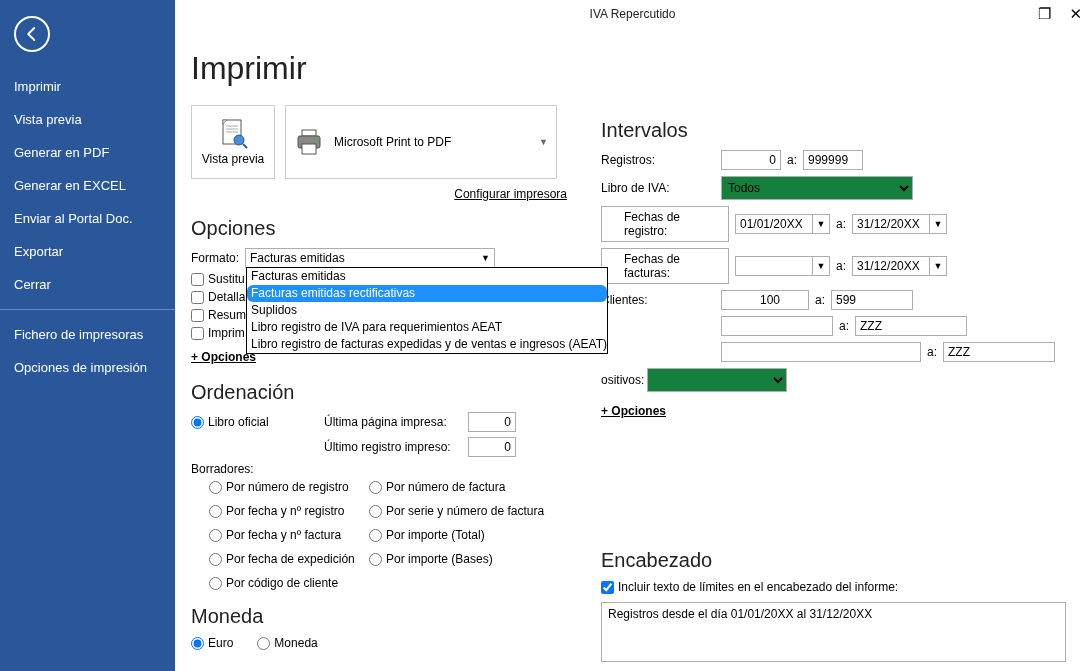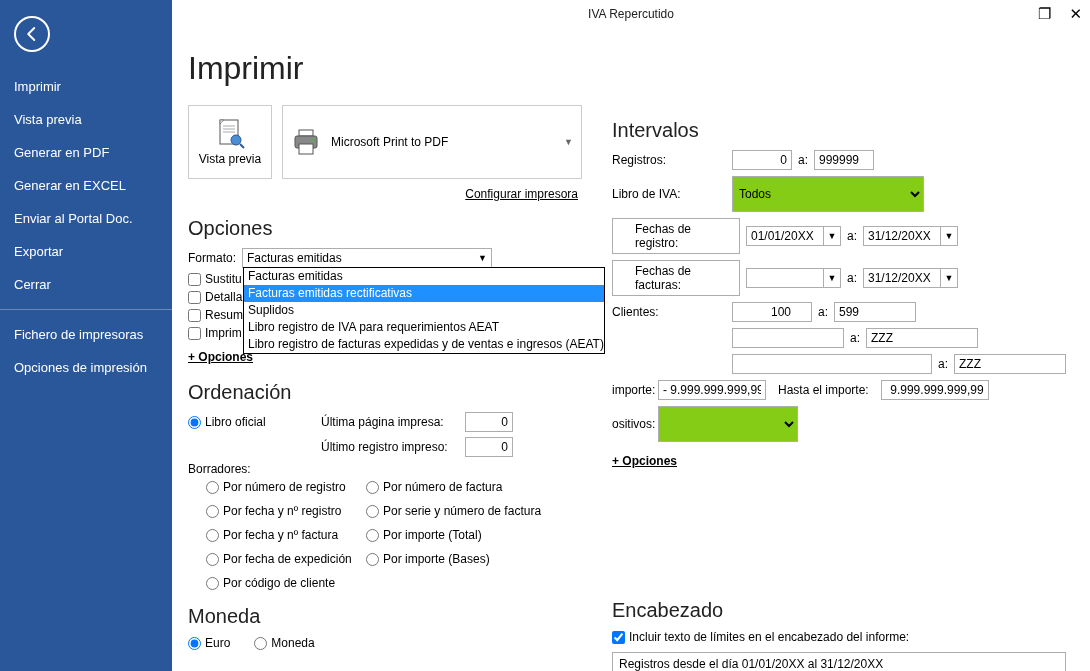--- a/index.html
+++ b/index.html
@@ -15,28 +15,28 @@
 .win-controls { position: absolute; top: 4px; right: 4px; display: flex; gap: 10px; }
 .win-controls span { font-size: 15px; cursor: pointer; line-height: 1; padding: 2px 4px; }
 h1.page-title { font-size: 32px; font-weight: 300; color: #222; margin-top: 50px; }
 h2.section { font-size: 20px; font-weight: 400; color: #222; margin-top: 16px; margin-bottom: 8px; }
 .content { display: flex; gap: 20px; }
 .left-col { flex: 0 0 380px; }
 .right-col { flex: 1; padding-left: 10px; }
 .tiles-row { display: flex; align-items: center; gap: 10px; margin-top: 18px; }
 .tile { border: 1px solid #ccc; height: 74px; display: flex; flex-direction: column; align-items: center; justify-content: center; padding: 6px 8px; cursor: pointer; background: #fff; }
 .tile-vp { width: 84px; }
-.tile-printer { width: 300px; flex-direction: row; gap: 10px; justify-content: flex-start; position: relative; }
+.tile-printer { width: 272px; flex-direction: row; gap: 10px; justify-content: flex-start; position: relative; }
 .tile-printer .chev { position: absolute; right: 8px; top: 50%; transform: translateY(-50%); font-size: 9px; color: #666; }
 .tile-label { font-size: 12px; text-align: center; }
 .link { text-decoration: underline; color: #000; font-size: 12px; cursor: pointer; }
 .config-link { display: block; text-align: right; margin: 8px 4px 0 0; }
 input[type="text"] { border: 1px solid #adadad; font-size: 12px; padding: 2px 4px; height: 20px; }
 input[type="text"].num { text-align: right; }
-select { border: 1px solid #adadad; font-size: 12px; height: 36px; background: #84cc16; padding: 0 2px; }
+select { border: 1px solid #adadad; font-size: 12px; height: 24px; background: #15803d; padding: 0 2px; }
 .checkbox-row { display: flex; align-items: center; font-size: 12px; margin-bottom: 4px; gap: 4px; }
 input[type="checkbox"], input[type="radio"] { margin: 0; width: 13px; height: 13px; }
 .radio-row { display: flex; align-items: center; font-size: 12px; gap: 4px; margin-bottom: 5px; }
 .more-link { font-size: 12px; font-weight: bold; text-decoration: underline; cursor: pointer; margin-top: 6px; display: inline-block; }
 .ord-lbl { display: inline-block; width: 112px; font-size: 12px; }
 .ord-val-lbl { display: inline-block; width: 140px; font-size: 12px; }
 .ord-num { width: 48px; text-align: right; }
 .draft-grid { display: grid; grid-template-columns: 160px 1fr; row-gap: 5px; margin-left: 18px; }
 .intervals-row { display: flex; align-items: center; font-size: 12px; margin-bottom: 6px; gap: 6px; }
 .intervals-row .lbl { width: 114px; }
@@ -45,21 +45,21 @@
 .date-in { width: 78px; }
 .reg-in { width: 60px; }
 .dd-arrow { border: 1px solid #adadad; height: 20px; width: 18px; font-size: 9px; display: inline-flex; align-items: center; justify-content: center; margin-left: -1px; cursor: pointer; background: #fff; }
 .big-num { width: 108px; text-align: right; }
 .header-textarea { width: 100%; height: 60px; border: 1px solid #adadad; font-size: 12px; padding: 4px 6px; resize: none; font-family: inherit; }
 .formato-row { display: flex; align-items: center; gap: 4px; font-size: 12px; margin-bottom: 4px; position: relative; }
 .formato-select { width: 250px; height: 20px; border: 1px solid #adadad; display: flex; align-items: center; padding: 0 4px; justify-content: space-between; cursor: pointer; background: white; }
 .formato-select .arrow { font-size: 9px; }
 .dropdown-list { position: absolute; top: 19px; left: 55px; width: 362px; border: 1px solid #000; background: white; z-index: 100; }
 .dropdown-item { font-size: 12px; padding: 0px 4px; line-height: 17px; cursor: pointer; white-space: nowrap; }
-.dropdown-item.sel { background: #1e90ff; color: white; }
+.dropdown-item.sel { background: #1e90ff; color: white; border-radius: 6px; }
 .moneda-row { display: flex; gap: 24px; align-items: flex-start; margin-top: 4px; }
 .intervals-section h2 { margin-top: 32px; }
 </style>
 </head>
 <body>
 
 <div class="sidebar">
   <div class="back-btn">
     <svg viewBox="0 0 24 24">
         <path d="M15 4 L7 12 L15 20" stroke="white" stroke-width="2.5" fill="none" stroke-linecap="round" stroke-linejoin="round"></path>
@@ -255,45 +255,39 @@
           </span>
         <span class="sep-a">a:</span>
         <span style="display:inline-flex">
             <input type="text" class="date-in" value="31/12/20XX" style="">
             <span class="dd-arrow">▼</span>
           </span>
       </div>
 
       <div class="intervals-row">
         <span class="lbl">Clientes:</span>
-        <input type="text" style="width: 80px; padding-left: 38px;" value="100">
+        <input type="text" style="width: 88px; padding-left: 38px;" value="100">
         <span class="sep-a">a:</span>
         <input type="text" style="width: 82px;" value="599">
       </div>
 
       <div class="intervals-row">
         <span class="lbl"></span>
         <input type="text" style="width: 112px;">
         <span class="sep-a">a:</span>
         <input type="text" style="width: 112px;" value="ZZZ">
       </div>
 
       <div class="intervals-row">
         <span class="lbl"></span>
         <input type="text" style="width: 200px;">
         <span class="sep-a">a:</span>
         <input type="text" style="width: 112px;" value="ZZZ">
       </div>
 
-      <div class="intervals-row">
-        <span style="width:40px;font-size:12px">importe:</span>
-        <input type="text" class="big-num num" value="- 9.999.999.999,99" style="">
-        <span style="font-size:12px;margin:0 6px">Hasta el importe:</span>
-        <input type="text" class="big-num num" value="9.999.999.999,99" style="">
-      </div>
 
       <div class="intervals-row">
         <span style="width:40px;font-size:12px">ositivos:</span>
         <select style="width:140px"><option></option></select>
       </div>
 
       <span class="more-link">+ Opciones</span>
 
       <h2 class="section" style="margin-top:130px">Encabezado</h2>
       <div class="checkbox-row" style="margin-bottom:8px">

